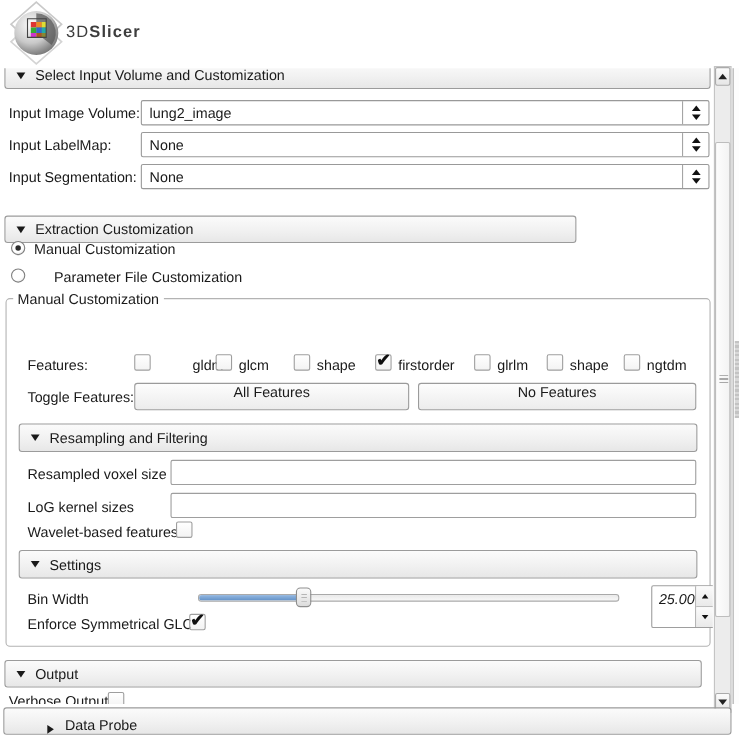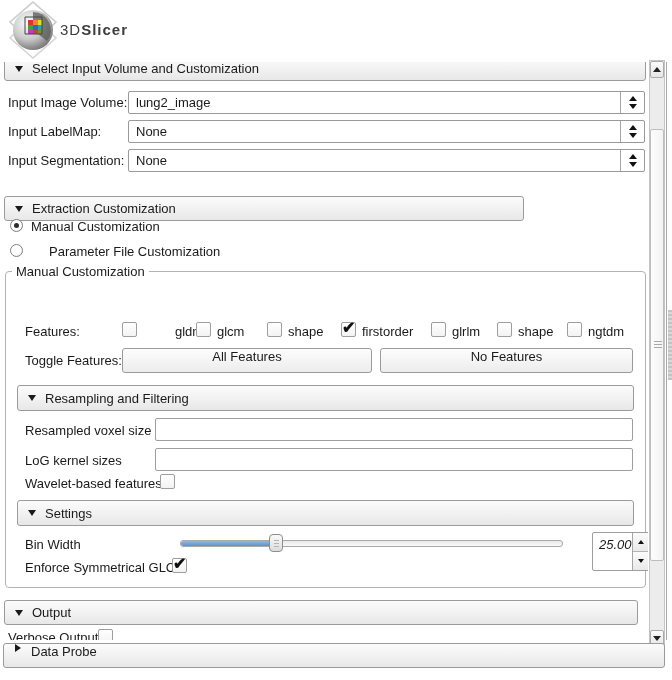--- a/index.html
+++ b/index.html
@@ -87,21 +87,21 @@
   
   #edge-scroll { position:absolute; left:666px; top:62px; width:6px; height:578px;
     background:#fdfdfd; border-left:1px solid #a8a8a8; }
   #edge-thumb { position:absolute; left:1px; top:248px; width:5px; height:70px;
     background:repeating-linear-gradient(180deg,#c3c3c3 0 2px,#d8d8d8 2px 4px); }
 
   
   #data-probe { position:absolute; left:3px; top:643px; width:662px; height:25px;
     border:1px solid #9b9b9b; border-radius:3px;
     background:linear-gradient(180deg,#fbfbfb 0%,#f1f1f1 55%,#e7e7e7 100%);
-    display:flex; align-items:flex-start; }
+    display:flex; align-items:flex-end;padding-left:28px; }
   #data-probe .tri-right { width:0; height:0; border-top:4px solid transparent; border-bottom:4px solid transparent;
     border-left:6px solid #1a1a1a; margin:0 10px 0 11px; }
 </style>
 </head>
 <body>
 
 <div id="logo">
   <svg width="58" height="60" viewBox="0 0 58 60">
     <defs>
       <radialGradient id="sph" cx="38%" cy="32%" r="75%">

